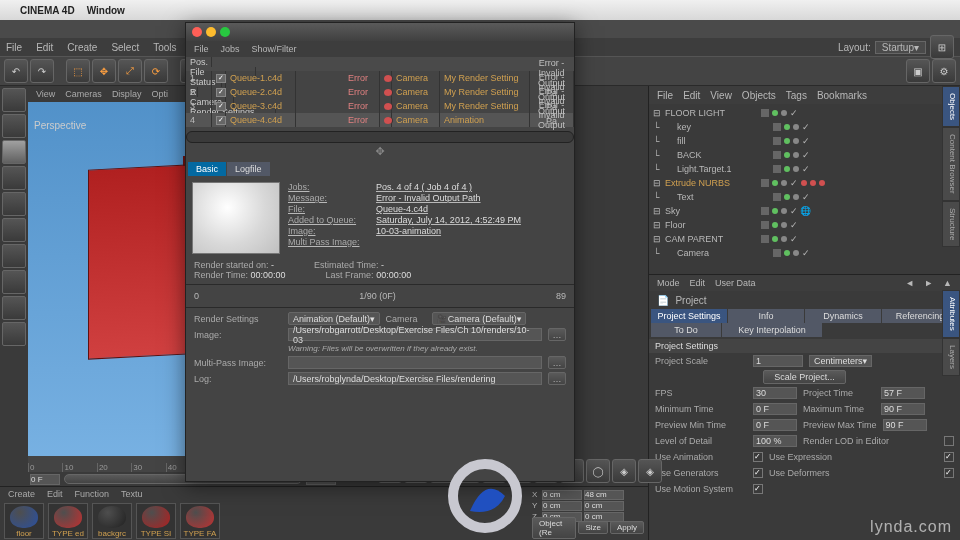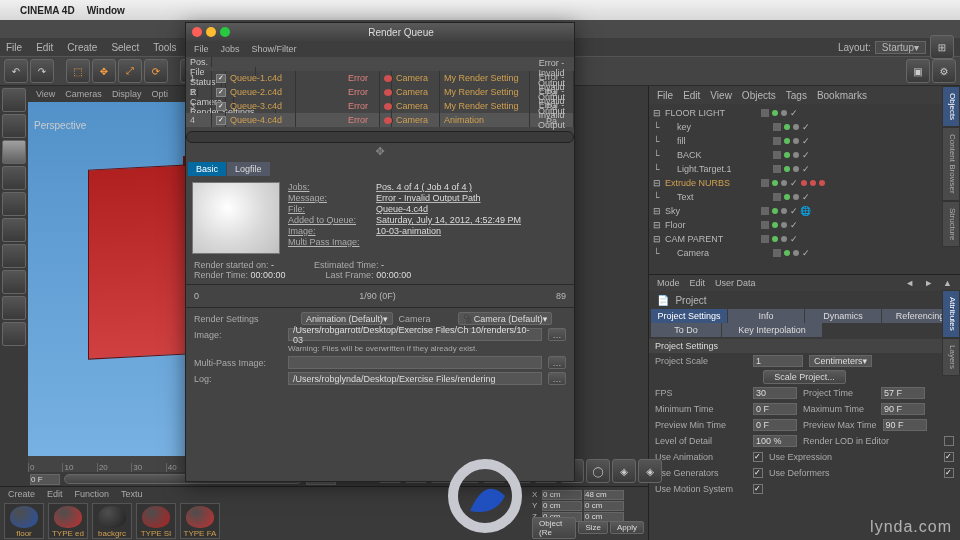--- a/index.html
+++ b/index.html
@@ -95,24 +95,24 @@
   .info-rows .ir .k{ width:88px; color:#aaa;}
   .info-rows .ir .v{ color:#ddd;}
   .time-row { display:flex; gap:40px; padding:0 8px; font-size:9px; color:#aaa;}
   .time-row span.v { color:#ddd;}
   .prog-row { display:flex; justify-content:space-between; padding:2px 8px; font-size:9px;}
   .hr { height:1px; background:#2a2a2a; margin:4px 0;}
   .mform { padding:0 8px; display:flex; flex-direction:column; gap:3px;}
   .mform .mr { display:flex; align-items:center; gap:6px; font-size:9px;}
   .mform .mr .ml { width:88px; color:#aaa;}
   .mform .mr .sel, .mform .mr .inp { background:#555; border:1px solid #666; color:#ddd; height:13px; font-size:9px; padding:0 4px; display:flex; align-items:center;}
-  .mform .mr .sel { border-radius:2px;margin-left:13px;}
+  .mform .mr .sel { border-radius:2px;}
   .mform .mr .inp { flex:1;}
   .mform .mr .dots3 { width:18px; height:13px; background:linear-gradient(#5a5a5a,#444); border:1px solid #666; font-size:9px; display:flex; align-items:center; justify-content:center; border-radius:2px;}
-  .warn { font-size:8px; color:#aaa; padding-left:94px;}
+  .warn { font-size:8px; color:#aaa; padding-left:94px;font-style:italic;}
   .side-tabs { position:absolute; top:86px; right:0; width:18px; display:flex; flex-direction:column;}
   .side-tabs .st { writing-mode:vertical-rl; background:#4a4a4a; border:1px solid #333; padding:6px 2px; font-size:8px; color:#aaa;}
   .side-tabs .st.sel { background:#3a5580; color:#fff;}
   
   .logo { position:absolute; bottom:4px; left:430px; width:110px; height:80px; z-index:60; pointer-events:none;}
   .watermark { position:absolute; bottom:4px; right:8px; font-size:16px; color:rgba(255,255,255,.6); letter-spacing:1px; z-index:60;}
 </style>
 </head>
 <body>
 
@@ -441,21 +441,20 @@
     <span class="apply">Size</span>
     <span class="apply">Apply</span>
   </div>
 </div>
 
 <div class="modal">
   <div class="titlebar">
     <div class="traffic r"></div>
     <div class="traffic y"></div>
     <div class="traffic g"></div>
-    <span class="tt">Render Queue</span>
   </div>
   <div class="mbar">
     <span>File</span>
     <span>Jobs</span>
     <span>Show/Filter</span>
   </div>
   <div class="q-head">
     <div class="c-pos">Pos.</div>
     <div class="c-chk"></div>
     <div class="c-file">File</div>

